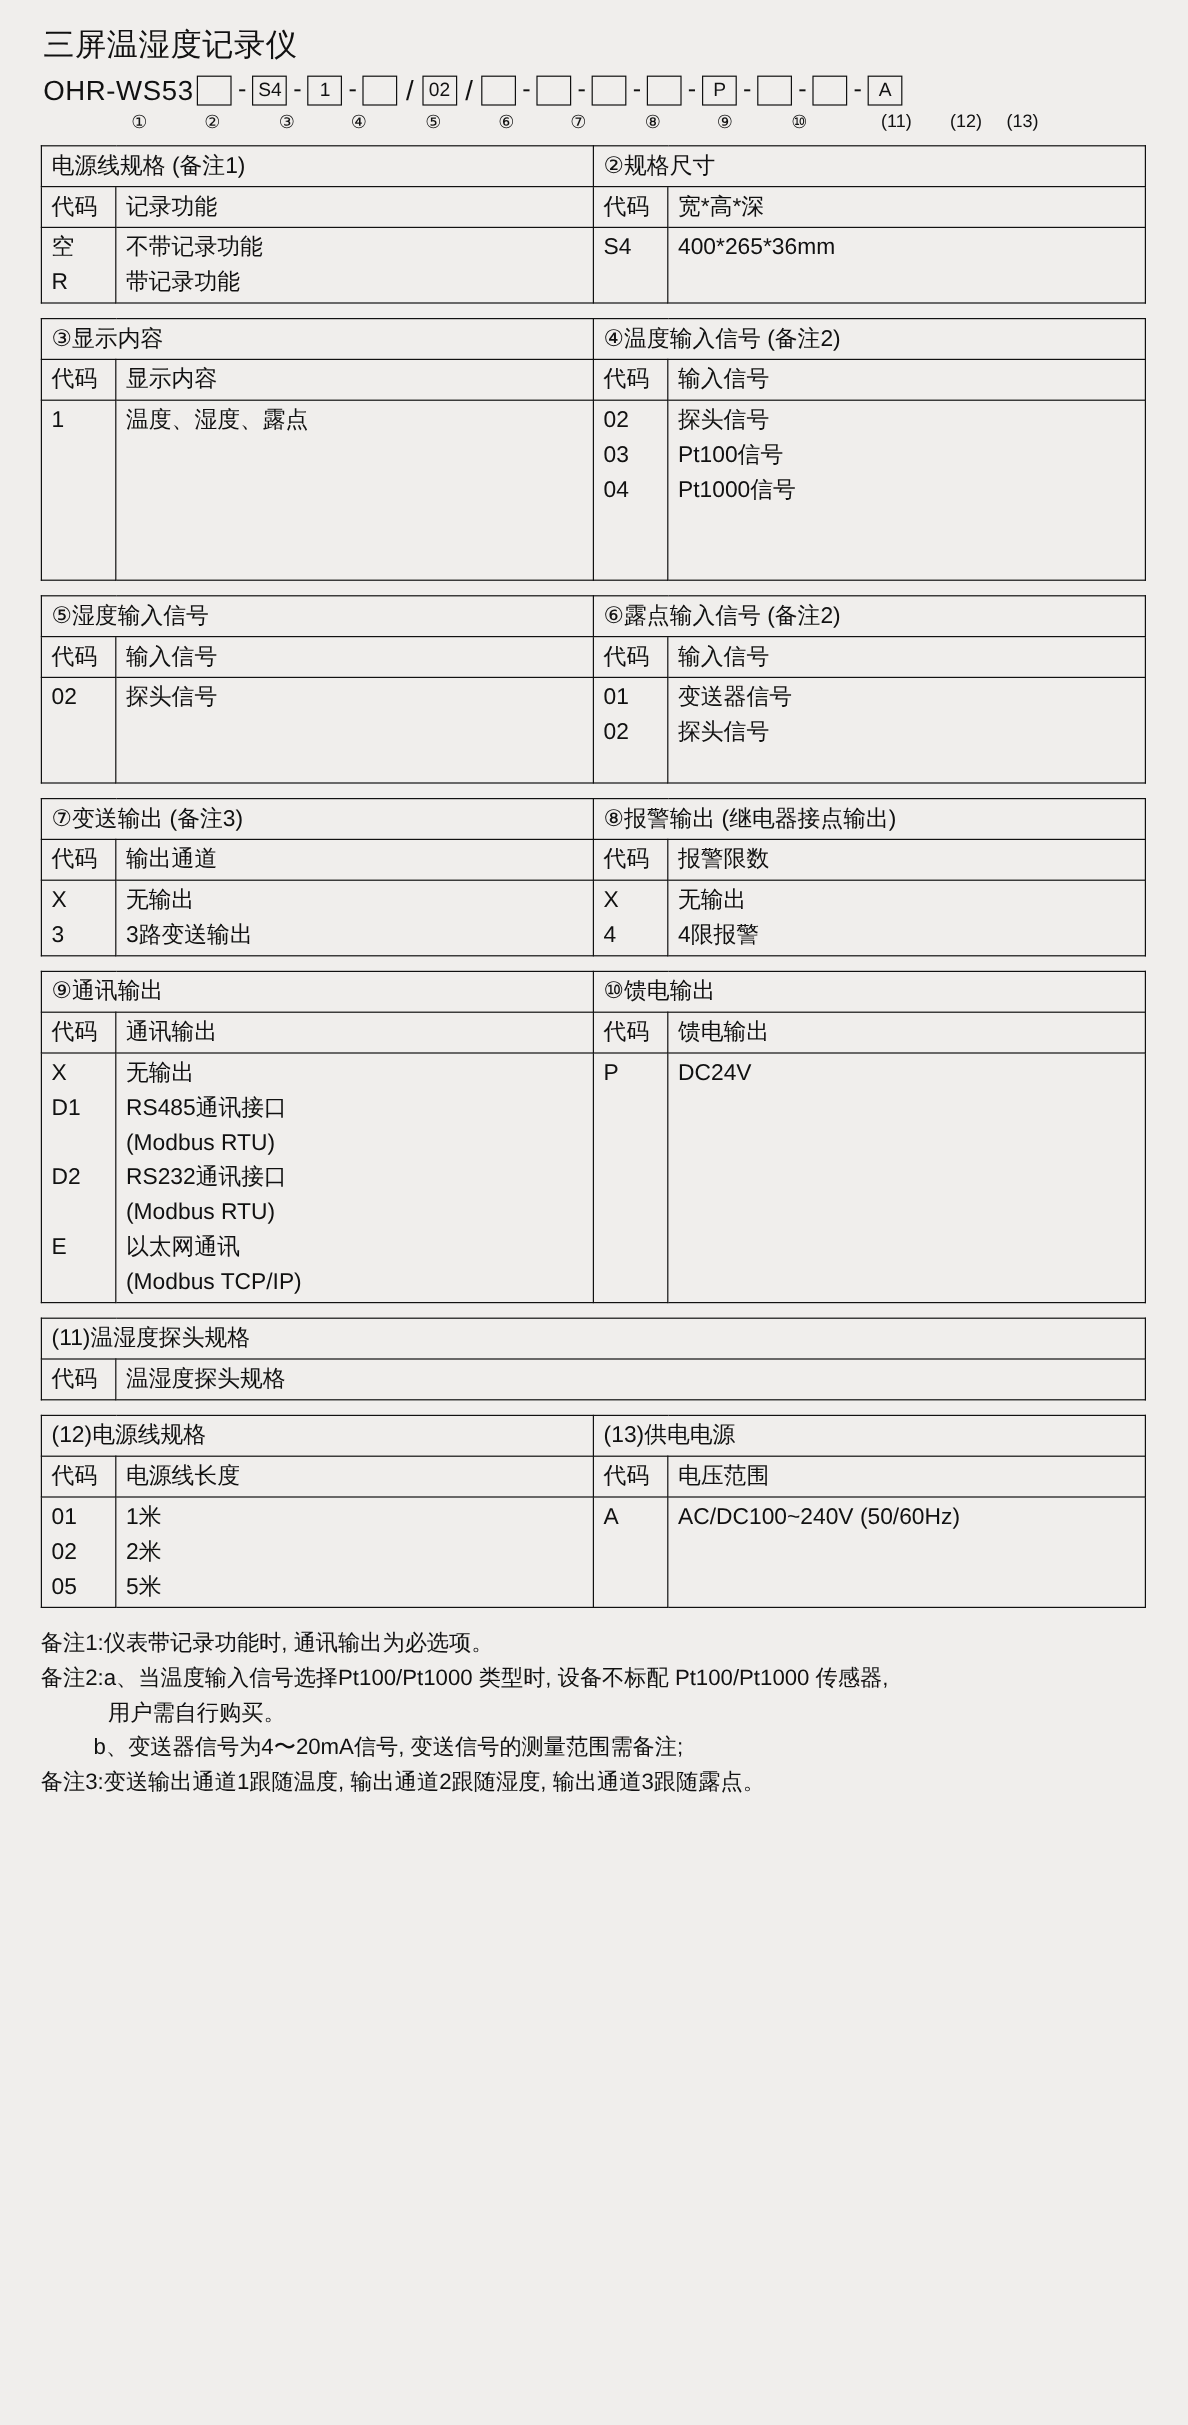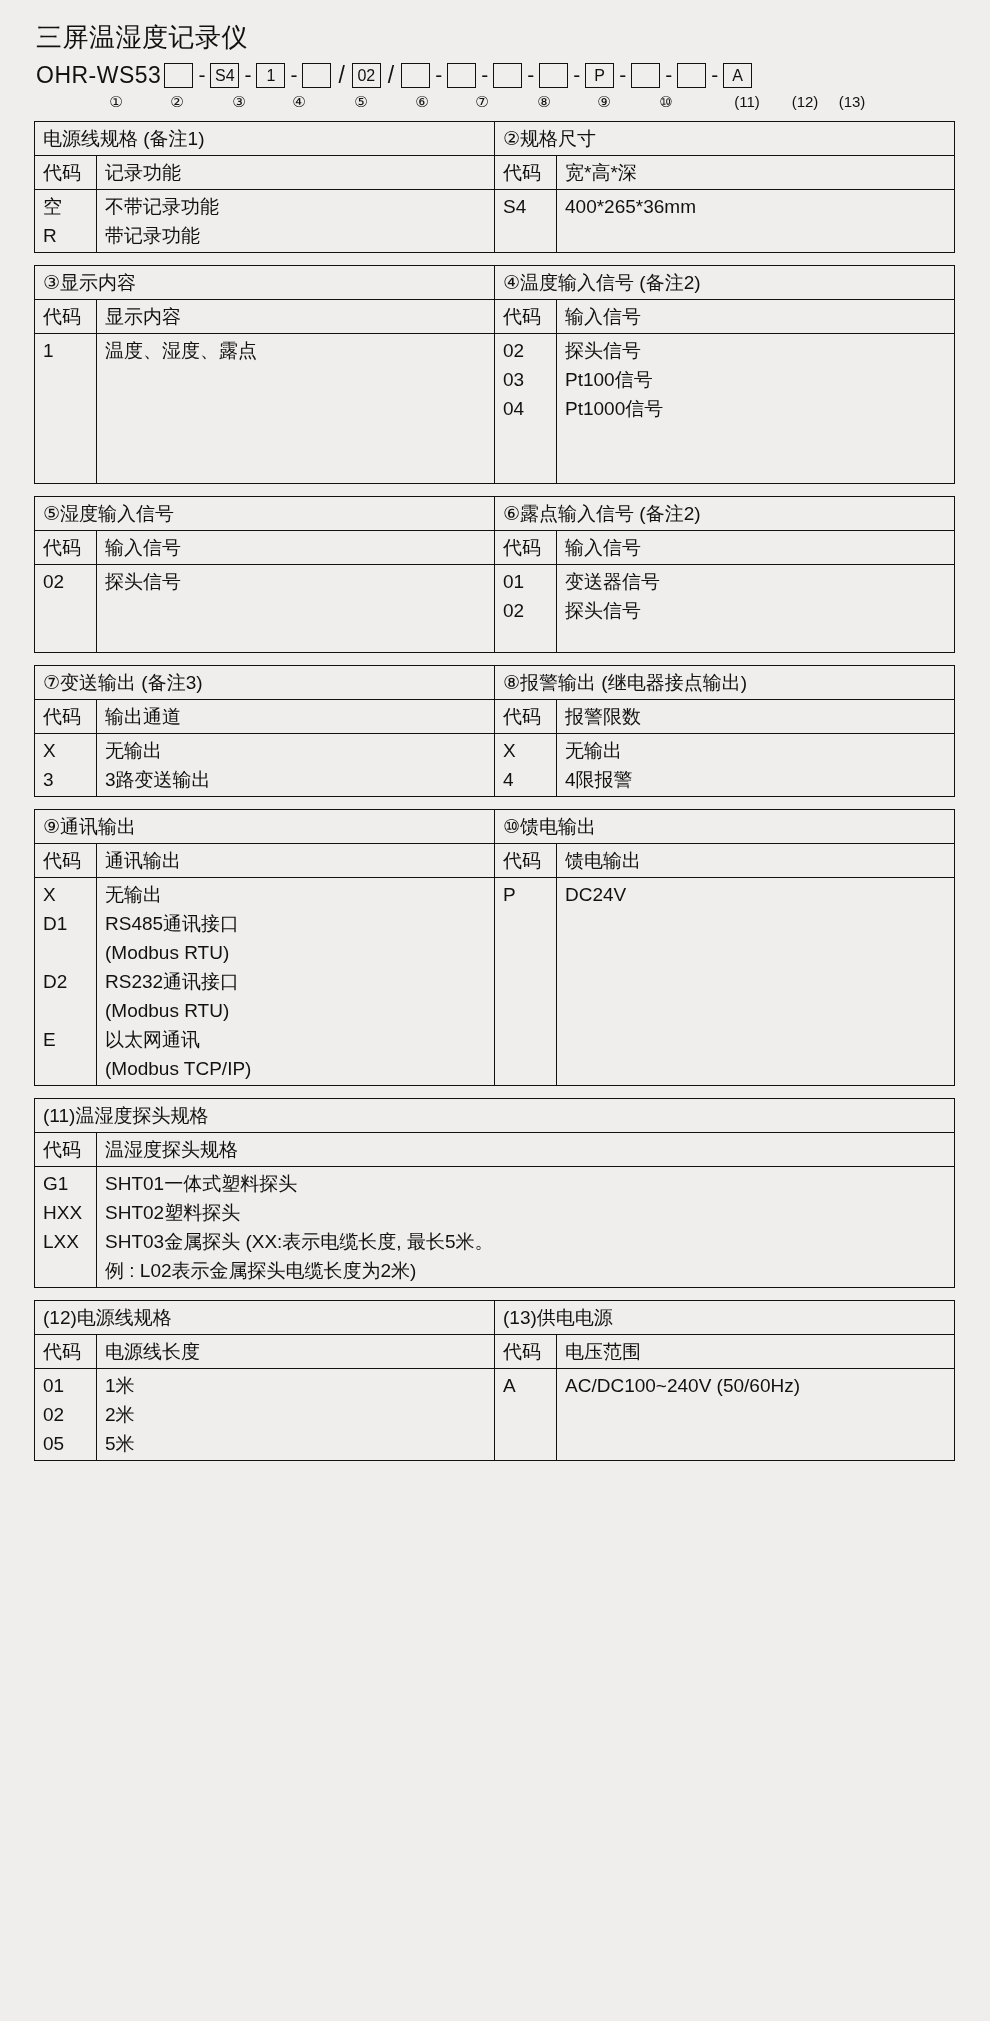--- a/index.html
+++ b/index.html
@@ -422,38 +422,20 @@
         <col style="width:858px">
       </colgroup>
     <tbody>
         <tr>
       <td class="hdr" colspan="2">(11)温湿度探头规格</td>
     </tr>
     <tr>
       <td class="code-col">代码</td>
       <td>温湿度探头规格</td>
     </tr>
-    <tr>
-      <td class="code-col">
-        <div class="cell-lines">
-          <div>G1</div>
-          <div>HXX</div>
-          <div>LXX</div>
-          <div>&nbsp;</div>
-        </div>
-      </td>
-      <td>
-        <div class="cell-lines">
-          <div>SHT01一体式塑料探头</div>
-          <div>SHT02塑料探头</div>
-          <div>SHT03金属探头 (XX:表示电缆长度, 最长5米。</div>
-          <div>例 : L02表示金属探头电缆长度为2米)</div>
-        </div>
-      </td>
-    </tr>
   </tbody>
     </table>
 
   <div style="height:12px"></div>
 
   <table class="spec">
     <colgroup>
         <col style="width:62px">
         <col style="width:398px">
         <col style="width:62px">
@@ -492,14 +474,21 @@
       </td>
       <td>
         <div class="cell-lines">
           <div class="nb">AC/DC100~240V (50/60Hz)</div>
         </div>
       </td>
     </tr>
   </tbody>
     </table>
 
+  <div class="notes">
+    <div>备注1:仪表带记录功能时, 通讯输出为必选项。</div>
+    <div>备注2:a、当温度输入信号选择Pt100/Pt1000 类型时, 设备不标配 Pt100/Pt1000 传感器,</div>
+    <div class="indent">用户需自行购买。</div>
+    <div class="indent2">b、变送器信号为4〜20mA信号, 变送信号的测量范围需备注;</div>
+    <div>备注3:变送输出通道1跟随温度, 输出通道2跟随湿度, 输出通道3跟随露点。</div>
+  </div>
 
 </div>
 
 </body></html>

